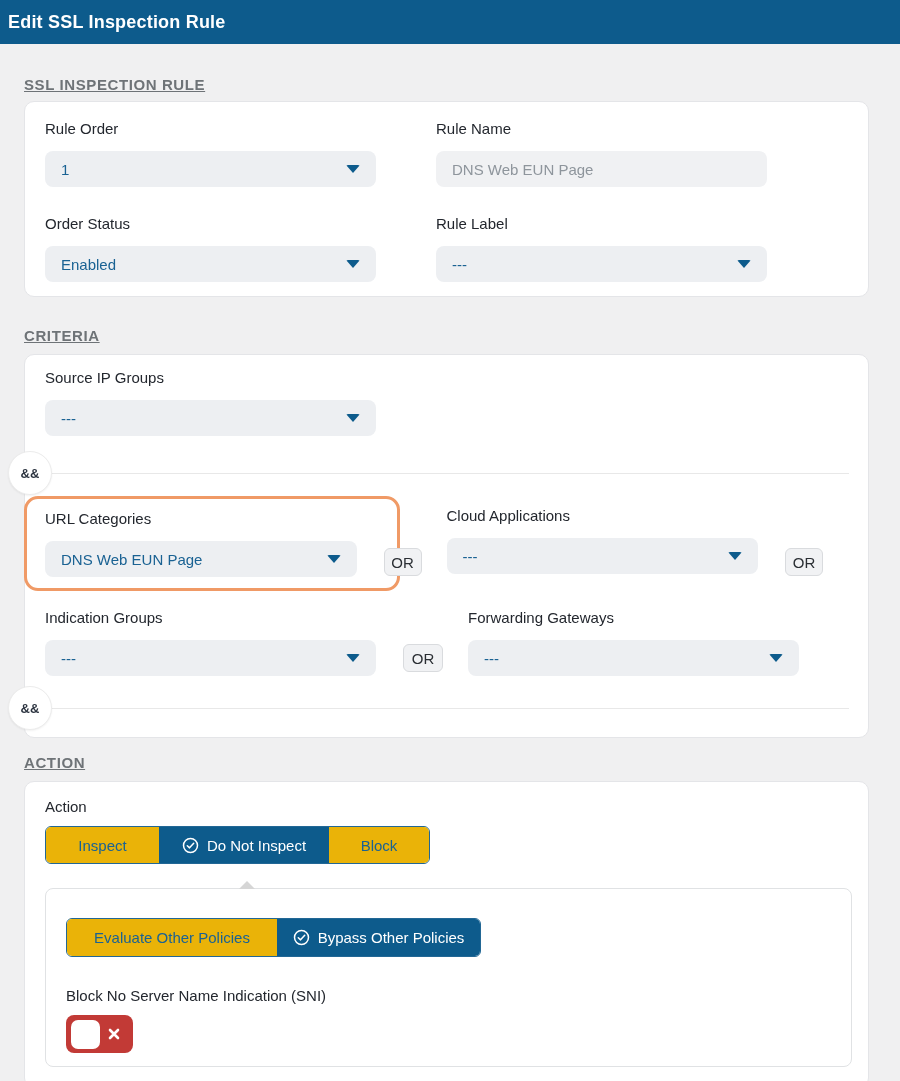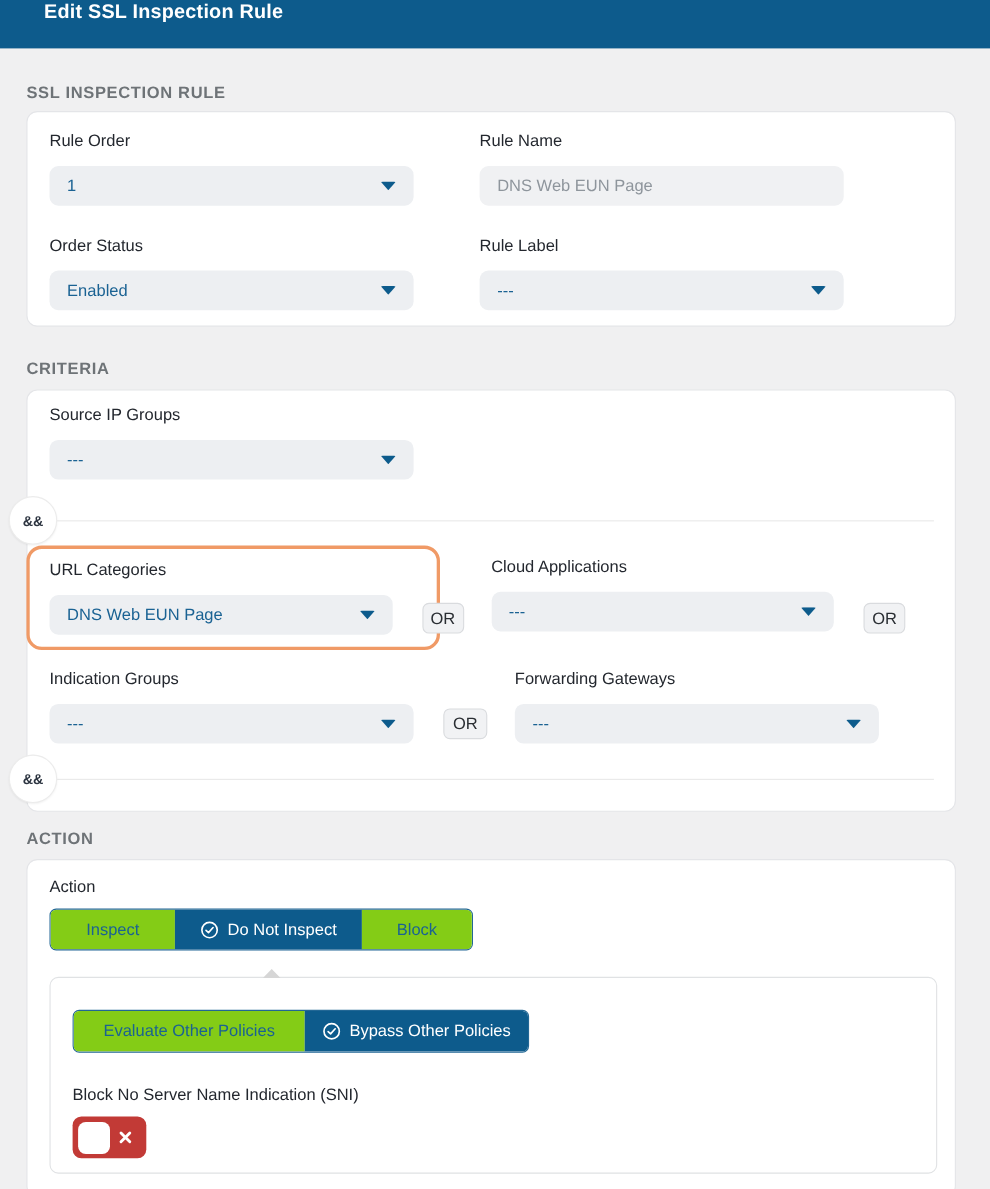--- a/index.html
+++ b/index.html
@@ -5,30 +5,31 @@
   * { box-sizing: border-box; margin: 0; padding: 0; }
   html, body { width: 900px; height: 1081px; }
   body {
     font-family: "Liberation Sans", sans-serif;
     background: #f0f0f1;
     color: #23272e;
     position: relative;
   }
   
   .topbar {
-    height: 44px; background: #0d5b8c; display: flex; 
-    padding: 0 40px; color: #ffffff;
+    height: 44px; background: #0d5b8c; display: flex; align-items: center;
+    padding: 0 8px; color: #ffffff;
   }
   .topbar h1 { font-size: 18px; font-weight: 700; letter-spacing: .2px; }
 
   
   .content { padding: 0 31px 0 24px; }
   .section-heading {
     font-size: 15px; font-weight: 700; color: #6e7377; letter-spacing: .6px;
     text-transform: uppercase;
+    text-decoration: underline;
   }
   .h-rule     { margin-top: 32px; margin-bottom: 8px; }
   .h-criteria { margin-top: 30px; margin-bottom: 10px; }
   .h-action   { margin-top: 16px; margin-bottom: 10px; }
 
   .card {
     background: #ffffff; border: 1px solid #e4e5e8; border-radius: 10px;
     position: relative;
   }
 
@@ -84,21 +85,21 @@
 
   
   .card-action { padding: 16px 20px 20px 20px; }
   .action-label { font-size: 15px; font-weight: 500; height: 18px; margin-bottom: 10px; }
   .segmented {
     display: flex; border: 1px solid #226795; border-radius: 6px; overflow: hidden;
     background: #ffffff; width: max-content;
   }
   .seg {
     display: flex; align-items: center; justify-content: center; gap: 8px;
-    font-size: 15px; color: #1a6293; background: #84cc16; cursor: pointer;
+    font-size: 15px; color: #1a6293; background: #eab308; cursor: pointer;
   }
   .seg.selected { background: #0d5b8c; color: #ffffff; }
   .seg-1 { height: 36px; }
   .seg-2 { height: 37px; }
   .w-inspect { width: 113px; } .w-dni { width: 170px; } .w-block { width: 100px; }
   .w-eval { width: 210px; } .w-bypass { width: 203px; }
 
   .sub-panel {
     position: relative; margin-top: 24px; width: 807px; height: 179px;
     background: #ffffff; border: 1px solid #e0e2e4; border-radius: 8px;

